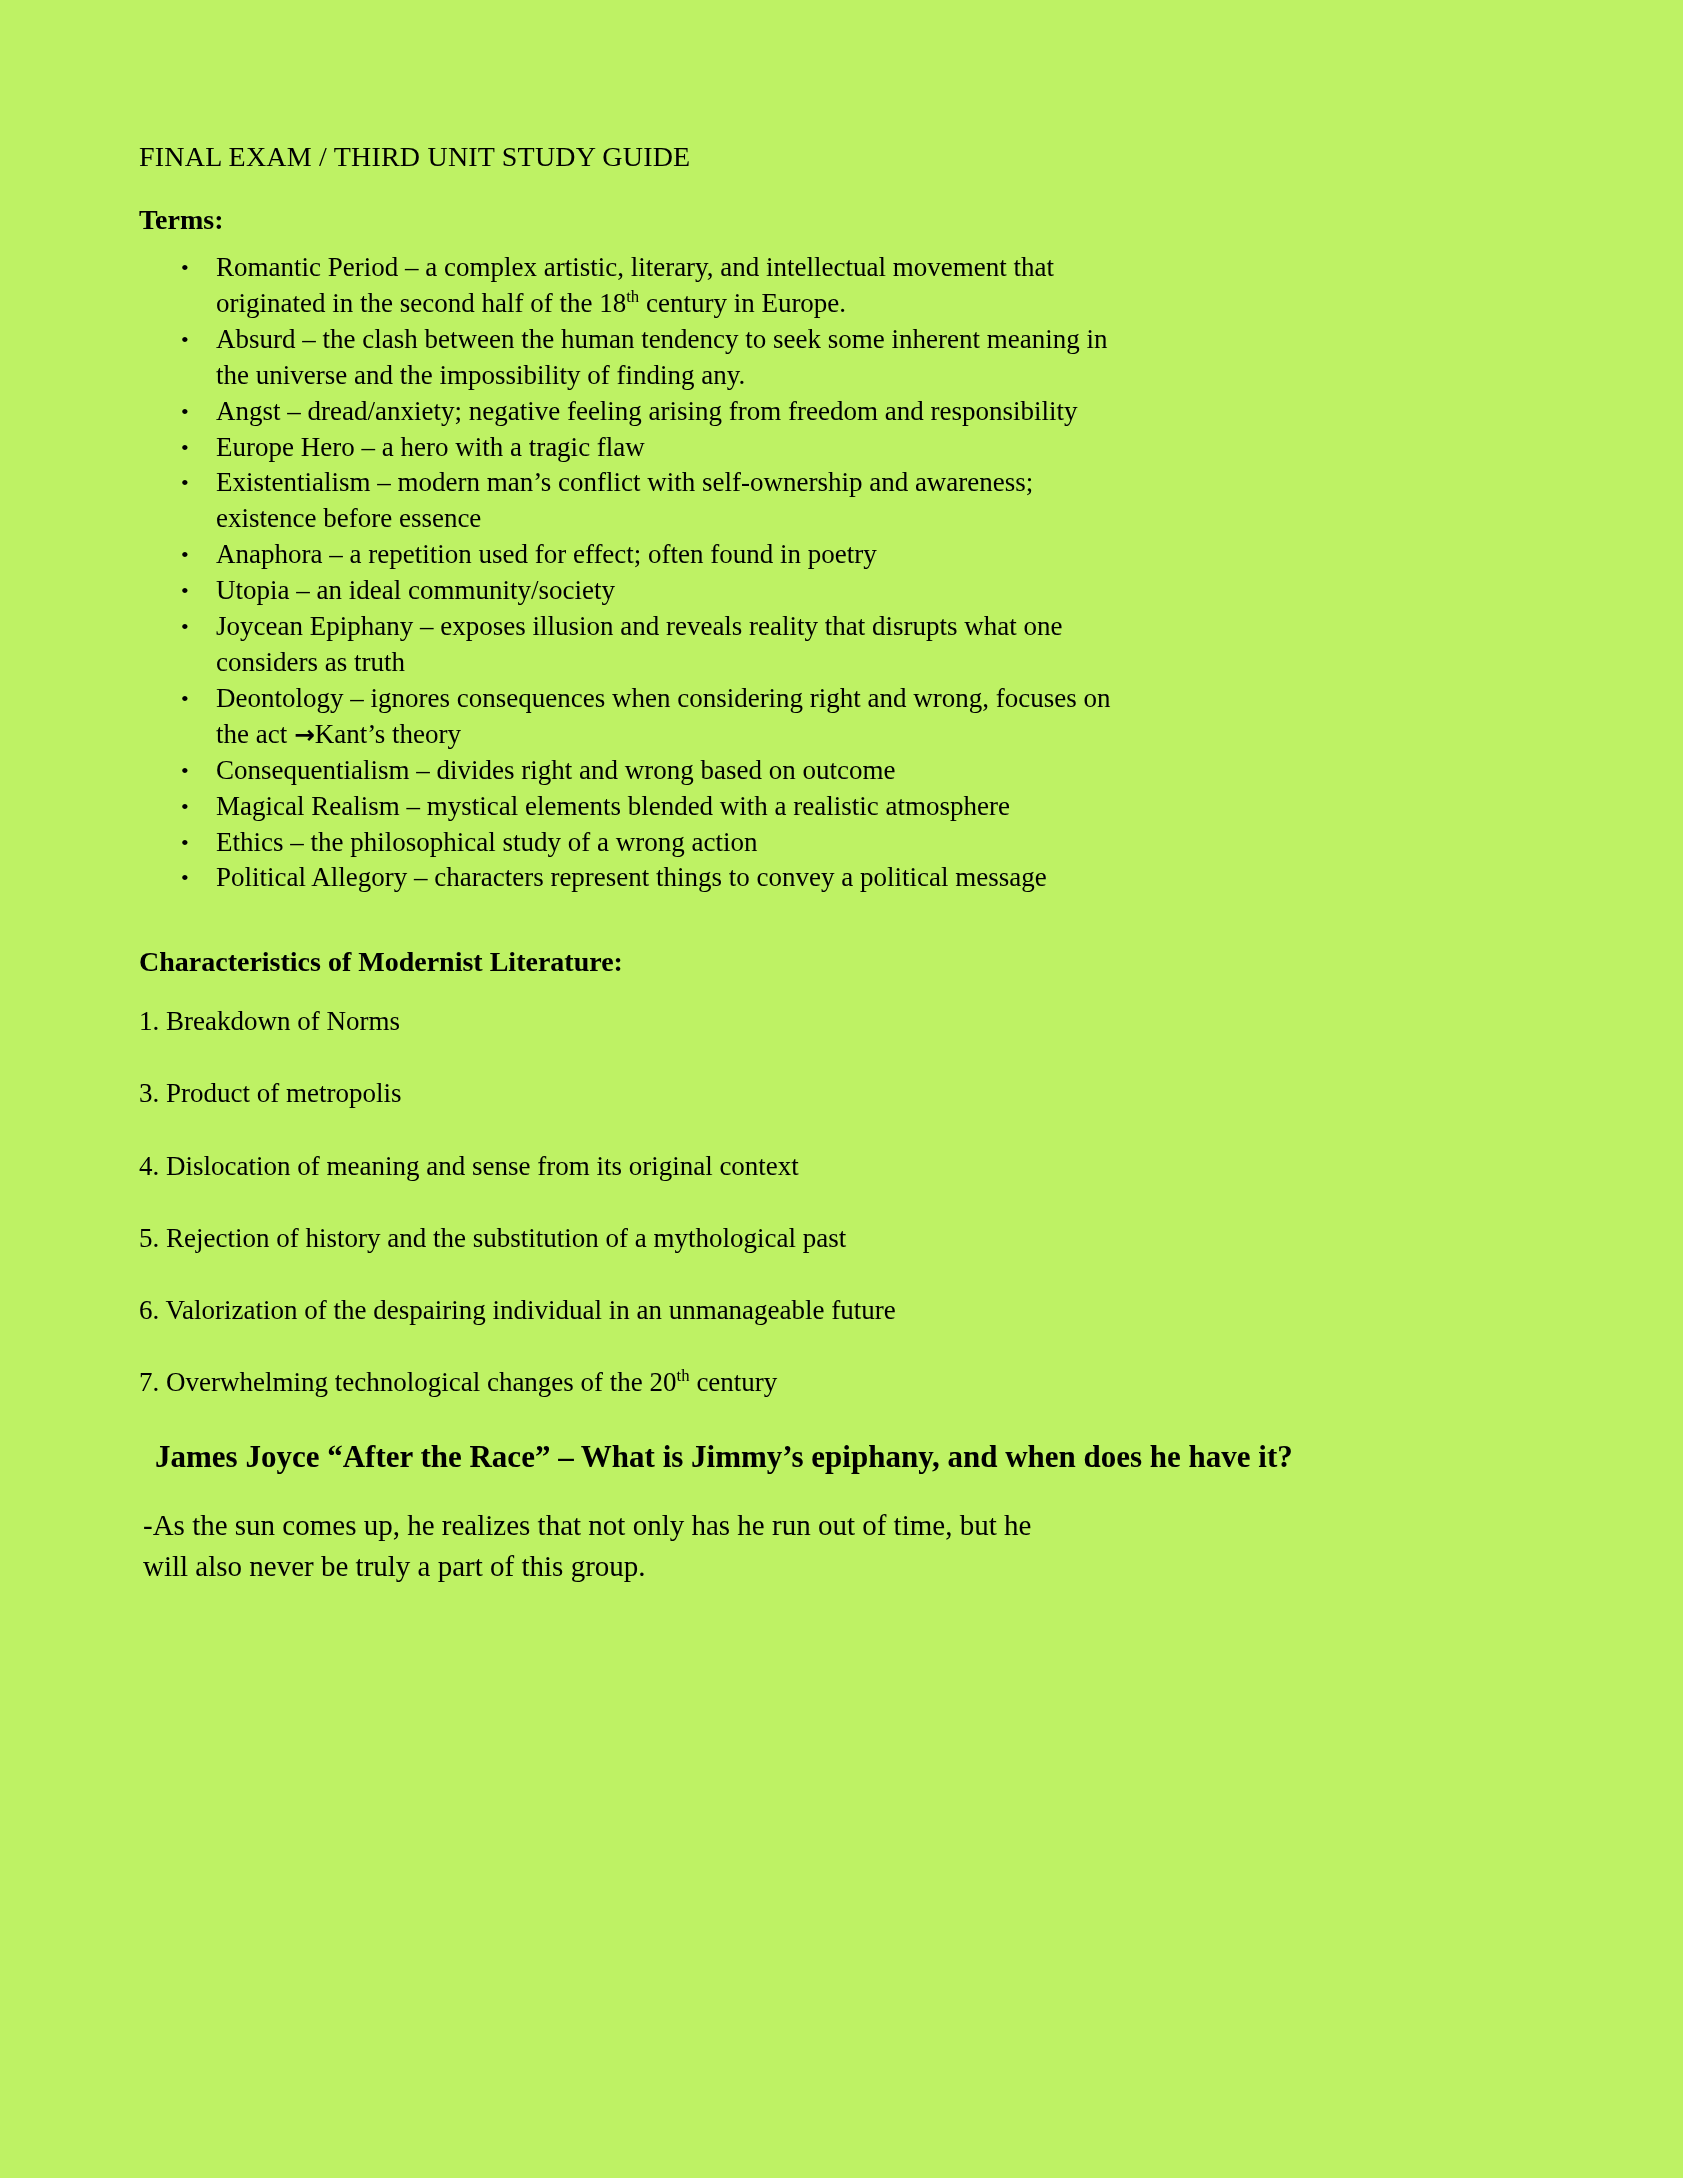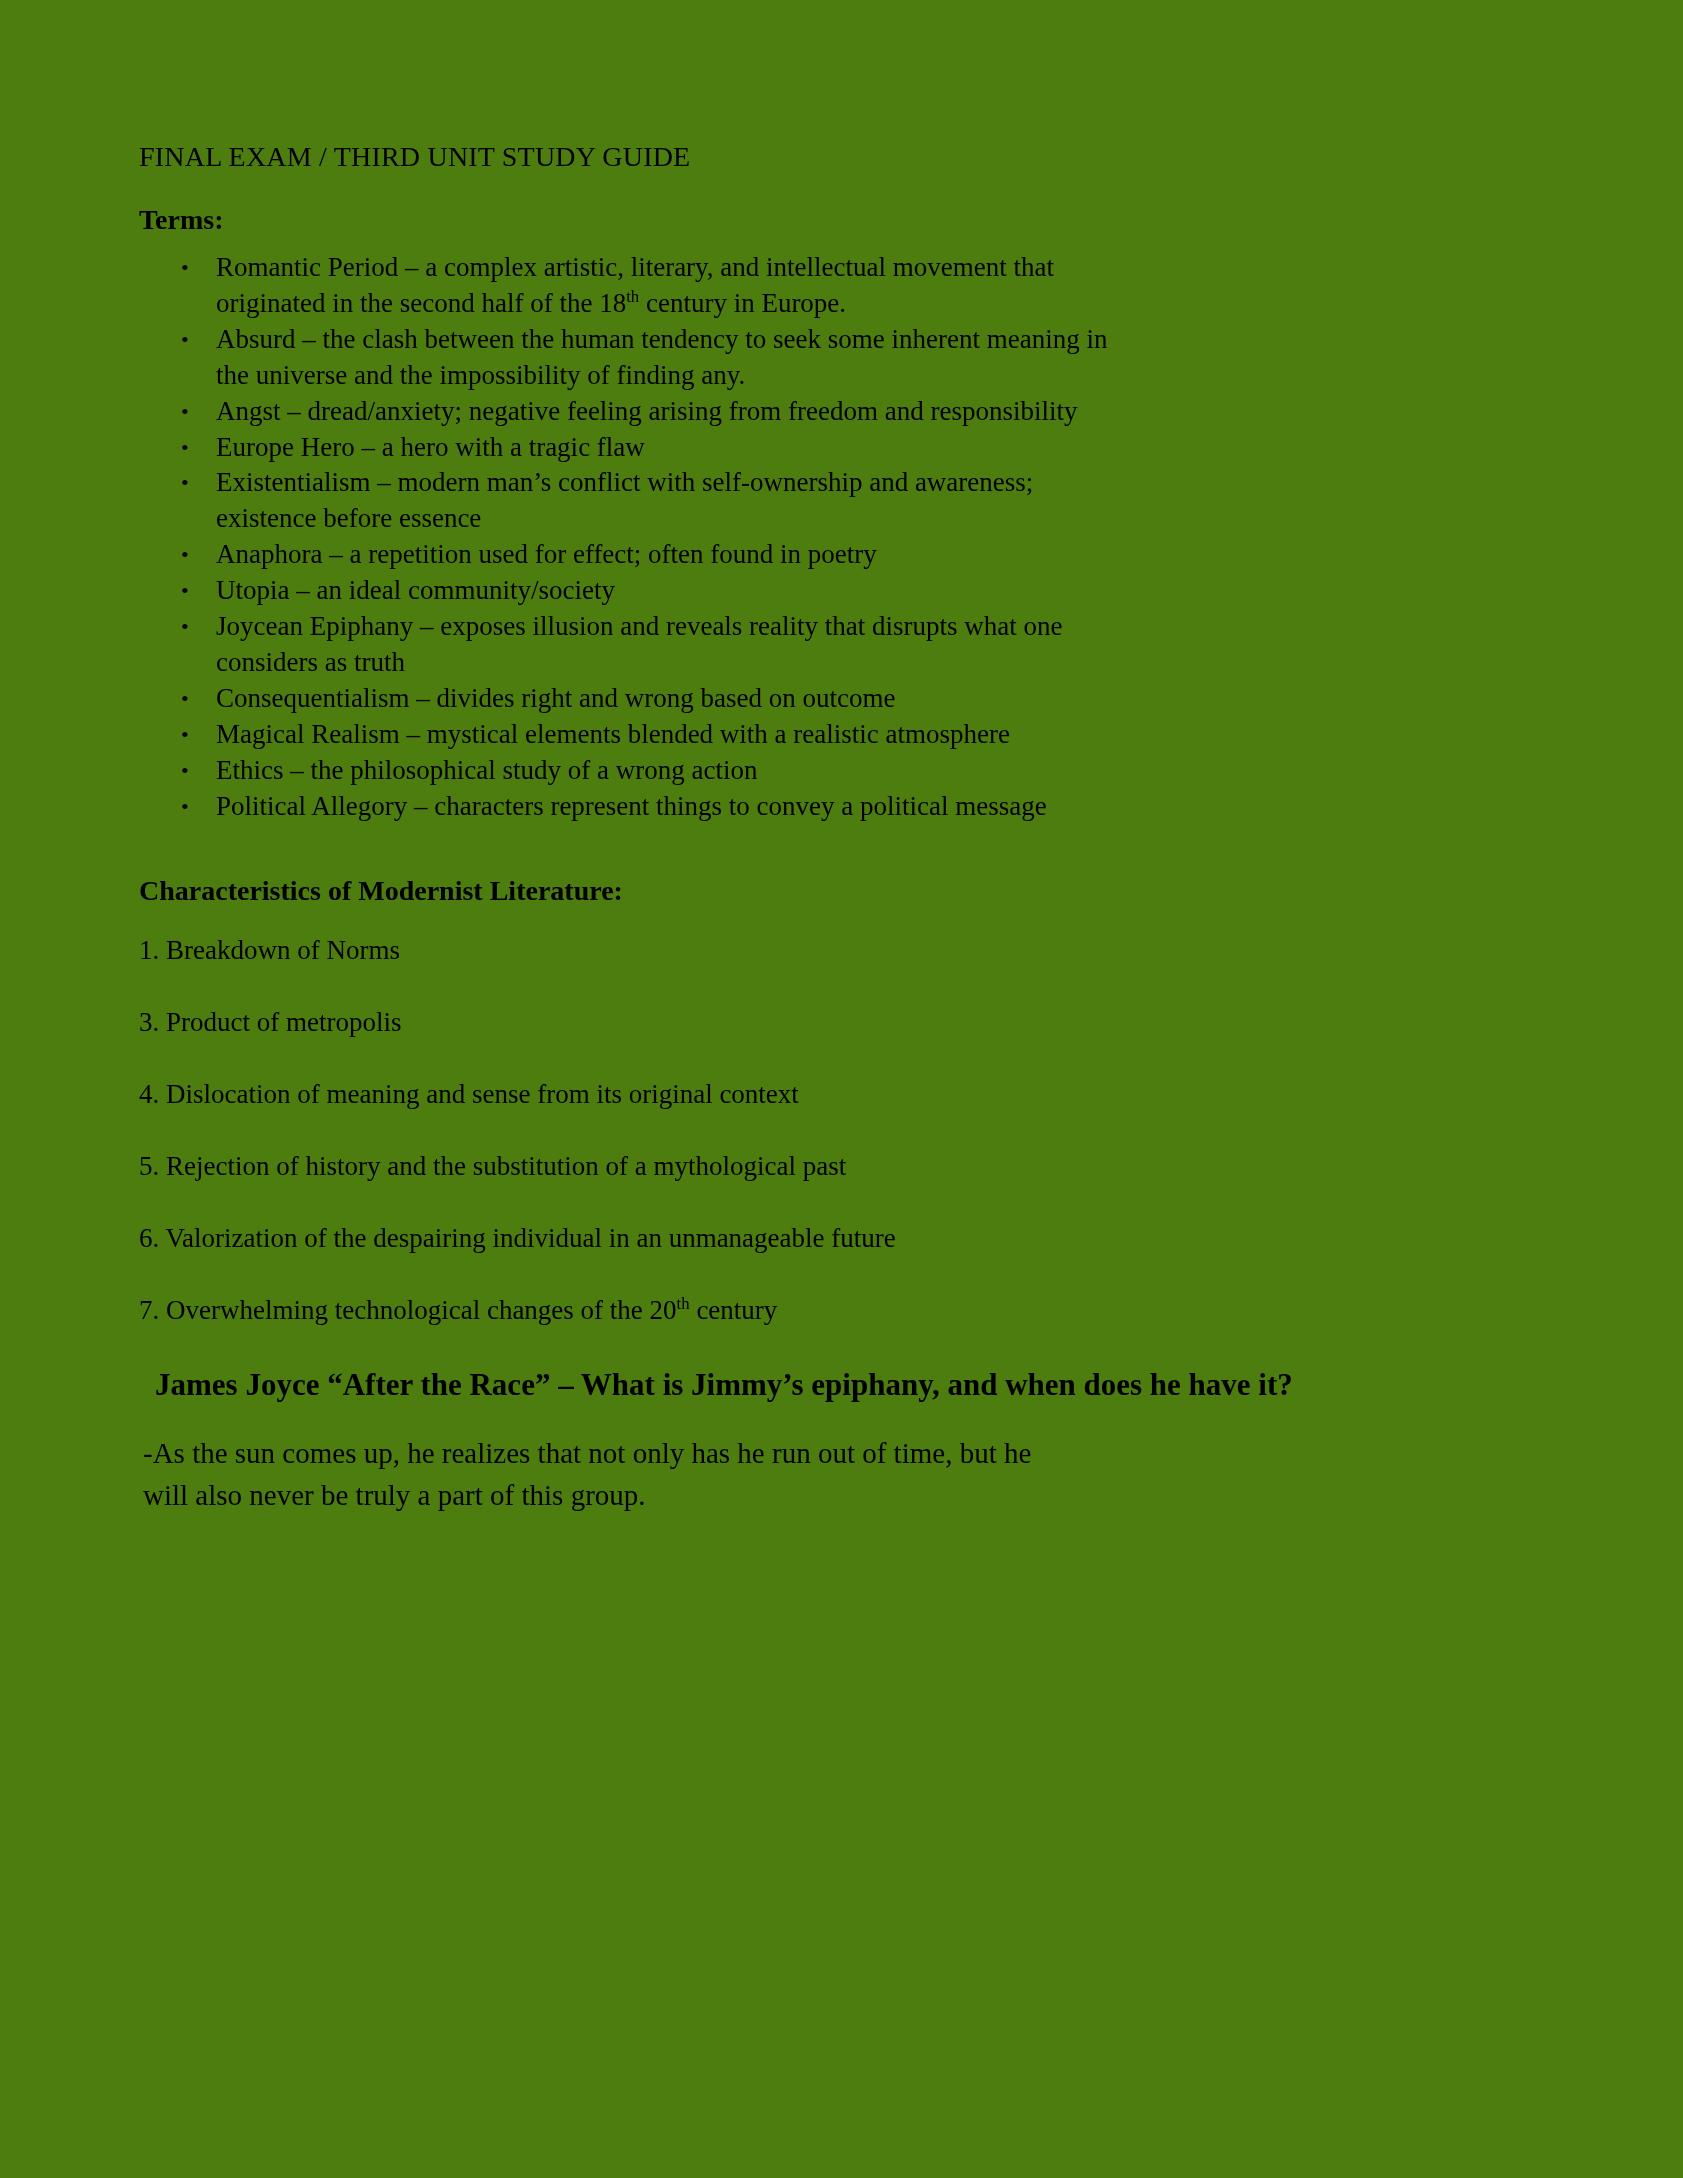--- a/index.html
+++ b/index.html
@@ -4,21 +4,21 @@
 <style>
   html, body {
     margin: 0;
     padding: 0;
     background: #ffffff;
   }
   .page {
     position: relative;
     width: 1683px;
     height: 2178px;
-    background: #4d7c0f;
+    background: #bef264;
     box-sizing: border-box;
     padding: 139px 198px 0 139px;
     font-family: "Liberation Serif", "DejaVu Serif", serif;
     color: #000000;
     -webkit-font-smoothing: antialiased;
   }
   .doc-title {
     font-size: 28px;
     line-height: 1.25;
     letter-spacing: 0.2px;
@@ -99,20 +99,21 @@
 
   <ul class="terms">
     <li><span>Romantic Period</span><span> – </span><span>a complex artistic, literary, and intellectual movement that originated in the second half of the 18</span><sup>th</sup><span> century in Europe.</span></li>
     <li><span>Absurd</span><span> – </span><span>the clash between the human tendency to seek some inherent meaning in the universe and the impossibility of finding any.</span></li>
     <li><span>Angst</span><span> – </span><span>dread/anxiety; negative feeling arising from freedom and responsibility</span></li>
     <li><span>Europe Hero</span><span> – </span><span>a hero with a tragic flaw</span></li>
     <li><span>Existentialism</span><span> – </span><span>modern man’s conflict with self-ownership and awareness; existence before essence</span></li>
     <li><span>Anaphora</span><span> – </span><span>a repetition used for effect; often found in poetry</span></li>
     <li><span>Utopia</span><span> – </span><span>an ideal community/society</span></li>
     <li><span>Joycean Epiphany</span><span> – </span><span>exposes illusion and reveals reality that disrupts what one considers as truth</span></li>
+    <li><span>Deontology</span><span> – </span><span>ignores consequences when considering right and wrong, focuses on the act </span><span class="arrow">→</span><span>Kant’s theory</span></li>
     <li><span>Consequentialism</span><span> – </span><span>divides right and wrong based on outcome</span></li>
     <li><span>Magical Realism</span><span> – </span><span>mystical elements blended with a realistic atmosphere</span></li>
     <li><span>Ethics</span><span> – </span><span>the philosophical study of a wrong action</span></li>
     <li><span>Political Allegory</span><span> – </span><span>characters represent things to convey a political message</span></li>
   </ul>
 
   <div class="block-gap"></div>
 
   <div class="section-heading">Characteristics of Modernist Literature:</div>
 

